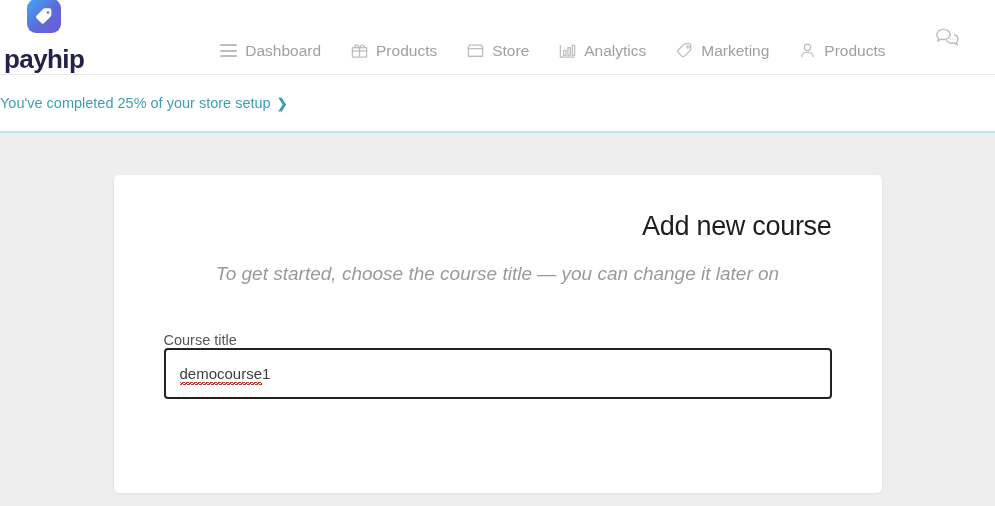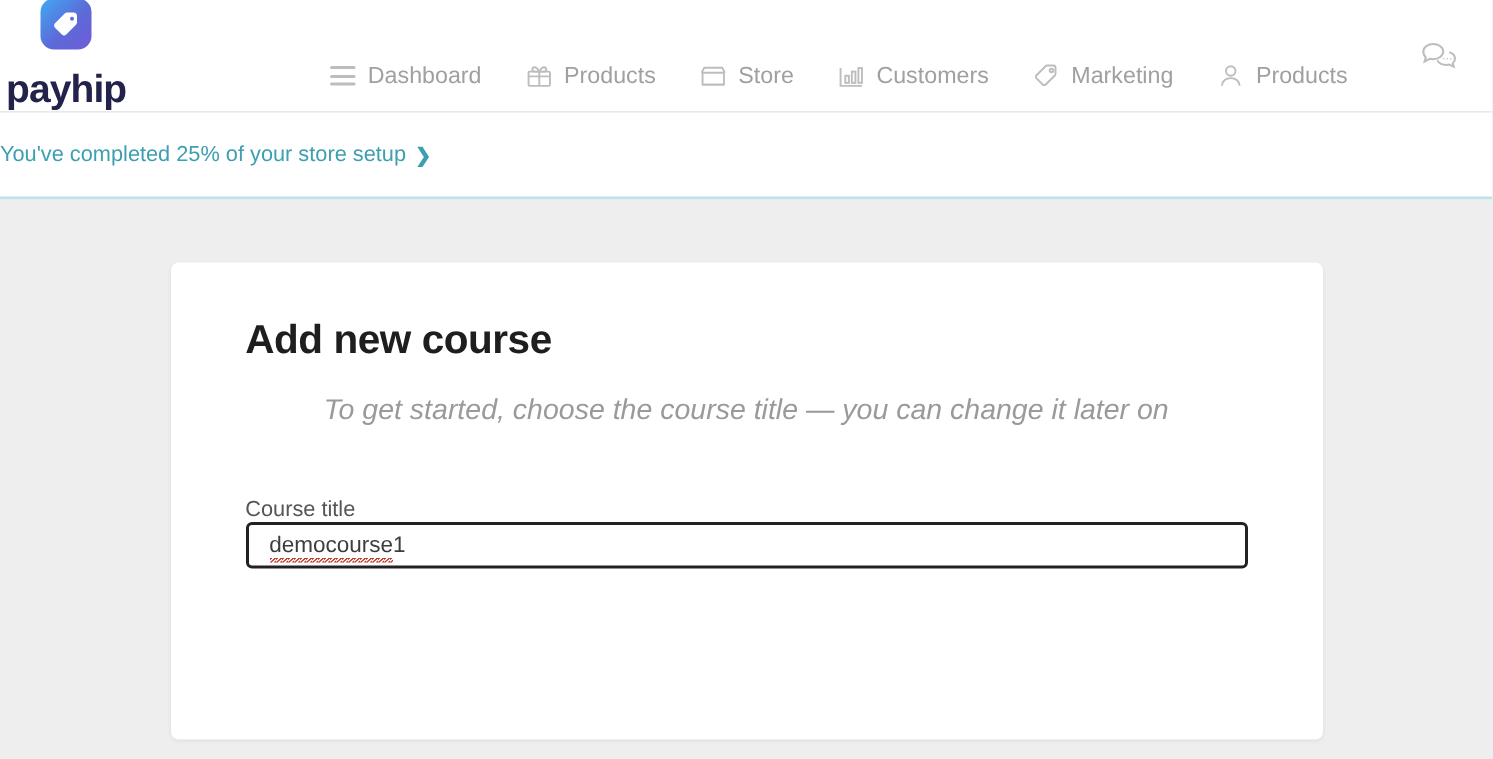--- a/index.html
+++ b/index.html
@@ -131,44 +131,44 @@
   .card {
     width: 768px;
     margin: 0 auto;
     background: #ffffff;
     border-radius: 5px;
     box-shadow: 0 1px 3px rgba(0,0,0,0.07);
     padding: 36px 50px 40px 50px;
     min-height: 318px;
   }
   .card-title {
-    text-align: left;
+    text-align: right;
     font-size: 27px;
-    font-weight: 700;
+    font-weight: 400;
     color: #1e1e1e;
     letter-spacing: -0.3px;
   }
   .card-subtitle {
     text-align: center;
     font-size: 19px;
     color: #9a9a9a;
     margin-top: 21px;
     font-weight: 400;
     font-style: italic;
   }
 
   .field-block { margin-top: 47px; }
   .field-label {
     font-size: 14.5px;
     color: #555555;
     display: block;
   }
   .input-display {
     width: 100%;
-    height: 31px;
+    height: 51px;
     border: 2px solid #222222;
     border-radius: 4px;
     display: flex;
     align-items: center;
     padding: 0 14px;
     background: #fff;
     position: relative;
   }
   .typed-text {
     font-size: 15px;
@@ -258,21 +258,21 @@
 
     <div class="nav-item">
       <span class="nav-ico">
         <svg width="19" height="19" viewBox="0 0 24 24" fill="none" stroke="#bdbdbd" stroke-width="1.6">
           <path d="M3 5.5 3 20.5h18"></path>
           <rect x="7" y="12" width="3" height="6"></rect>
           <rect x="12.5" y="8.5" width="3" height="9.5"></rect>
           <rect x="18" y="5.5" width="3" height="12.5"></rect>
         </svg>
       </span>
-      <span>Customers</span>
+      <span>Analytics</span>
     </div>
 
     <div class="nav-item">
       <span class="nav-ico">
         <svg width="19" height="19" viewBox="0 0 24 24" fill="none" stroke="#bdbdbd" stroke-width="1.6">
           <path d="M3.8 11.6 11.4 4c.4-.4.9-.6 1.4-.6h5.2c1 0 1.8.8 1.8 1.8v5.2c0 .5-.2 1-.6 1.4l-7.6 7.6c-.7.7-1.9.7-2.6 0l-5.2-5.2c-.7-.7-.7-1.9 0-2.6z"></path>
           <circle cx="16.4" cy="7.6" r="1.5"></circle>
         </svg>
       </span>
       <span>Marketing</span>

